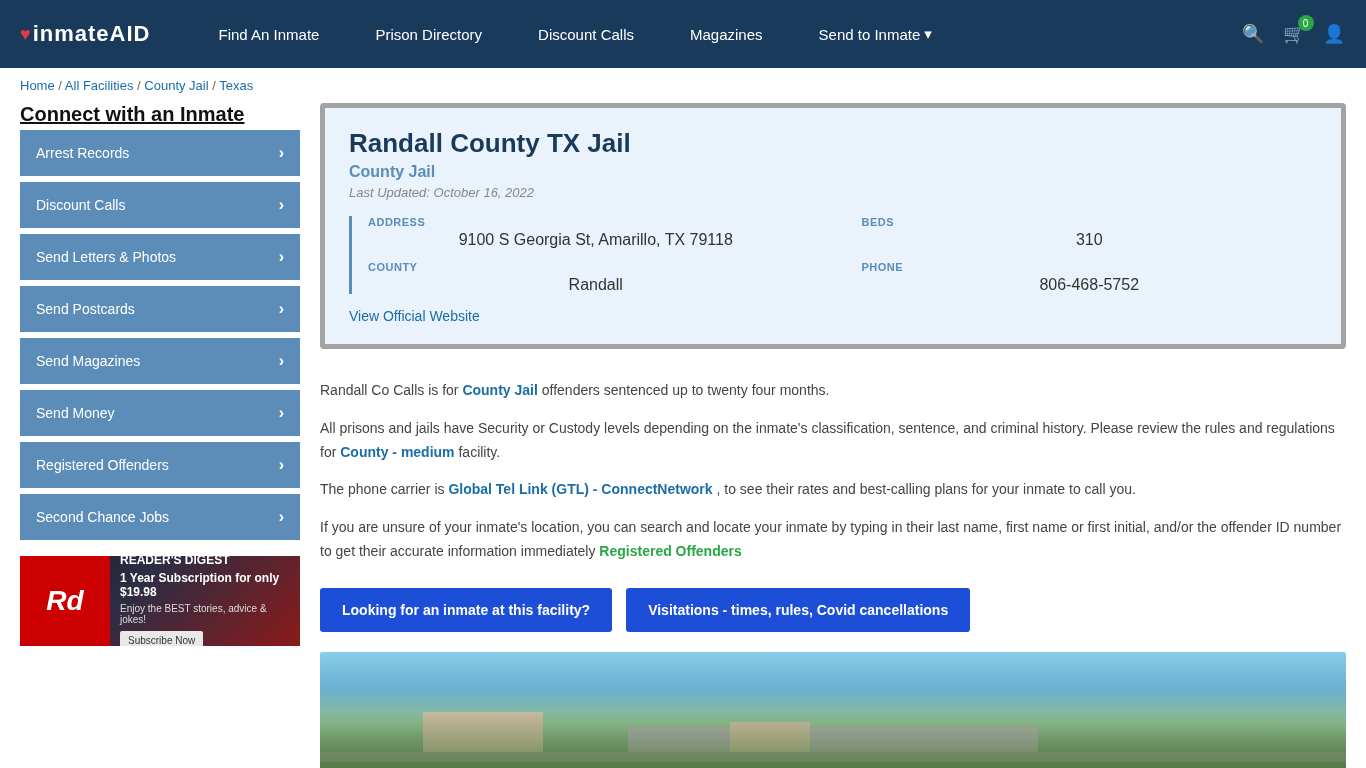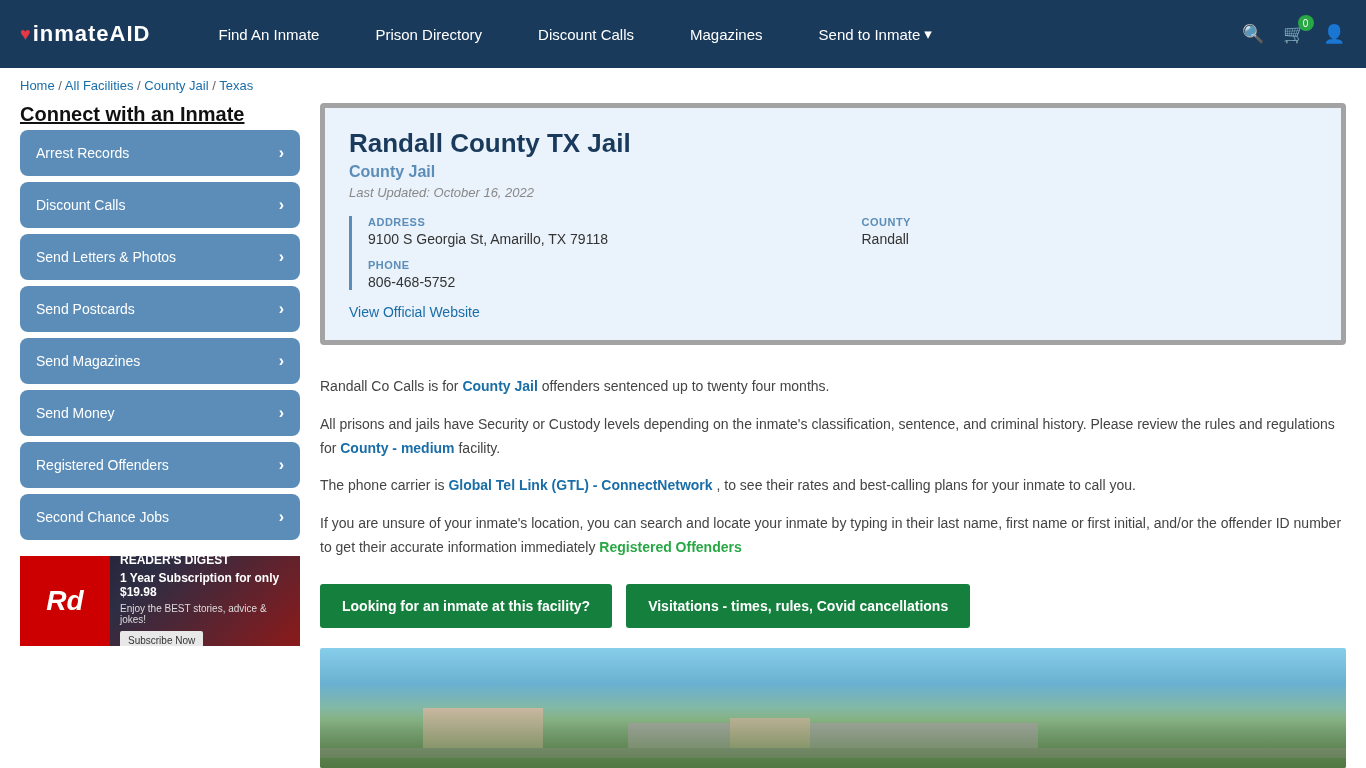--- a/index.html
+++ b/index.html
@@ -108,21 +108,21 @@
     }
     .sidebar-item {
       display: flex;
       align-items: center;
       justify-content: space-between;
       background: #5b8db8;
       color: #fff;
       padding: 14px 16px;
       margin-bottom: 6px;
       cursor: pointer;
-      border-radius: 8px;
+      border-radius: 0;
       font-size: 14px;
       font-weight: 500;
       text-decoration: none;
     }
     .sidebar-arrow {
       font-size: 16px;
       font-weight: bold;
     }
     .sidebar-ad {
       margin-top: 16px;
@@ -213,22 +213,23 @@
     }
     .info-label {
       font-size: 11px;
       font-weight: bold;
       color: #5b8db8;
       text-transform: uppercase;
       letter-spacing: 0.5px;
       margin-bottom: 3px;
     }
     .info-value {
-      font-size: 14px;
+      font-size: 16px;
       color: #333;
+      text-align: center;
     }
     .view-website-link {
       color: #1a6ea8;
       text-decoration: none;
       font-size: 14px;
     }
 
     
     .description-section {
       padding: 10px 0;
@@ -250,21 +251,21 @@
       font-weight: 600;
     }
 
     
     .action-buttons {
       display: flex;
       gap: 14px;
       margin-bottom: 20px;
     }
     .btn-green {
-      background: #15803d;
+      background: #1d4ed8;
       color: #fff;
       border: none;
       padding: 14px 22px;
       font-size: 14px;
       cursor: pointer;
       border-radius: 3px;
       font-weight: 600;
     }
 
     
@@ -400,20 +401,24 @@
 
     <div class="facility-card">
       <div class="facility-title">Randall County TX Jail</div>
       <div class="facility-subtitle">County Jail</div>
       <div class="facility-updated">Last Updated: October 16, 2022</div>
 
       <div class="facility-info-grid">
         <div>
           <div class="info-label">ADDRESS</div>
           <div class="info-value">9100 S Georgia St, Amarillo, TX 79118</div>
+        </div>
+        <div>
+          <div class="info-label">BEDS</div>
+          <div class="info-value">310</div>
         </div>
         <div>
           <div class="info-label">COUNTY</div>
           <div class="info-value">Randall</div>
         </div>
         <div>
           <div class="info-label">PHONE</div>
           <div class="info-value">806-468-5752</div>
         </div>
       </div>

